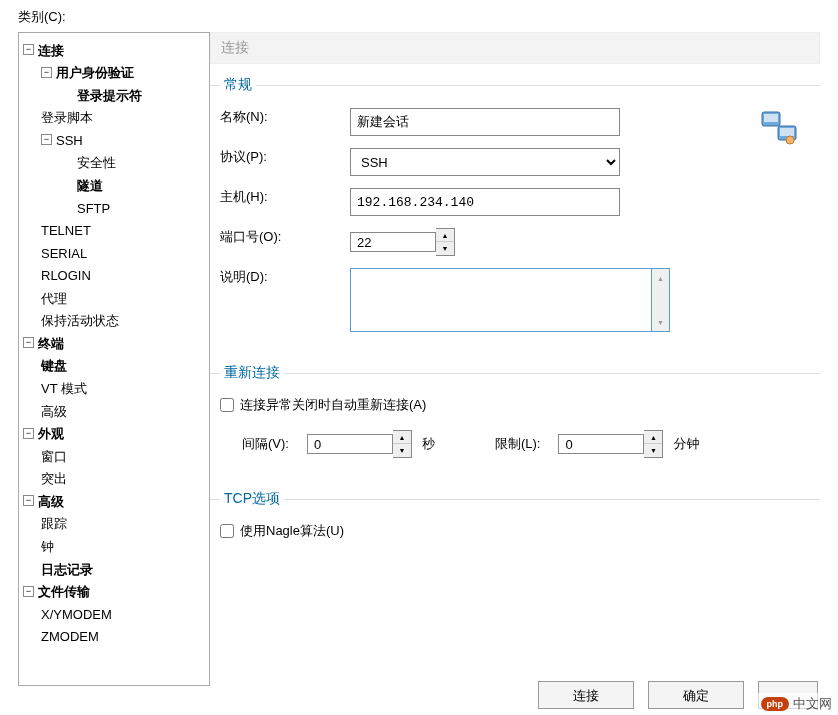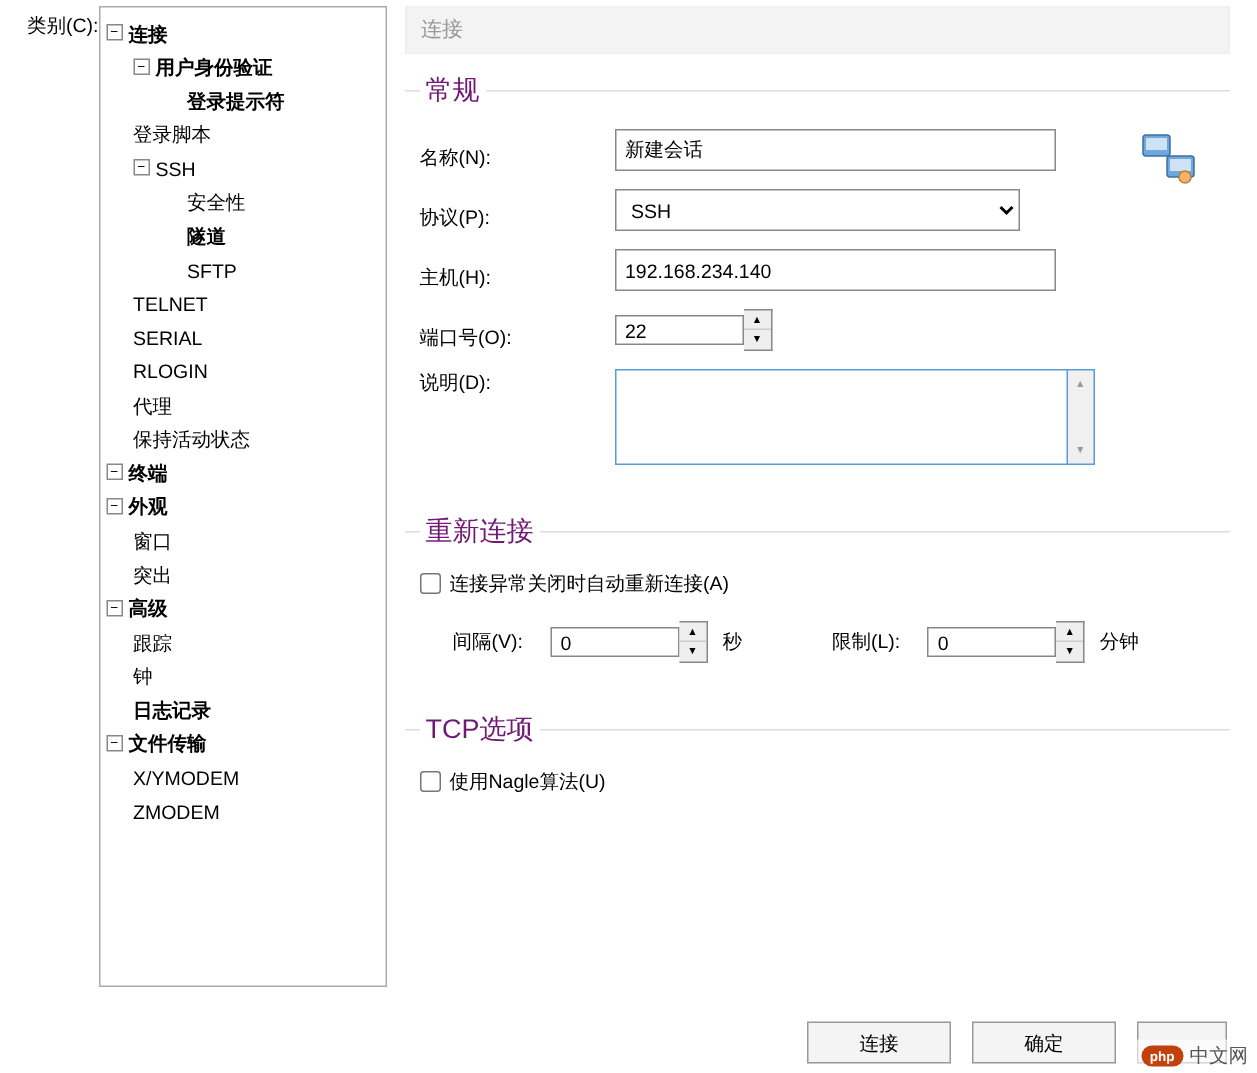--- a/index.html
+++ b/index.html
@@ -6,23 +6,23 @@
   body {
     font-family: "Microsoft YaHei", "SimSun", sans-serif;
     font-size: 13px;
     background: #fff;
     color: #000;
     width: 838px;
     height: 715px;
     position: relative;
     overflow: hidden;
   }
-  .container { display: flex; height: 100%; padding: 4px 18px 0 18px; }
+  .container { display: flex; flex-direction: column; height: 100%; padding: 4px 18px 0 18px; }
   .category-label { font-size: 13px; padding: 4px 0 6px 0; }
-  .body-row { display: flex; flex: 1; gap: 12px; min-height: 0; }
+  .body-row { display: flex; flex: 1; min-height: 0; }
   .tree-panel {
     width: 192px;
     border: 1px solid #aaa;
     background: #fff;
     padding: 6px 4px;
     height: 654px;
     overflow: hidden;
   }
   .tree ul { list-style: none; padding-left: 0; }
   .tree > ul > li { position: relative; }
@@ -56,33 +56,33 @@
   fieldset {
     border: 1px solid #ddd;
     border-left: none;
     border-right: none;
     border-bottom: none;
     margin: 0 0 28px 0;
     padding: 14px 10px 4px 10px;
     position: relative;
   }
   fieldset legend {
-    font-size: 18px;
+    font-size: 14px;
     padding: 0 4px;
-    color: #701a75;
-  }
-  .form-row { display: flex; align-items: flex-end; margin-bottom: 12px; }
+    color: #0369a1;
+  }
+  .form-row { display: flex; align-items: flex-start; margin-bottom: 12px; }
   .form-label { width: 130px; flex-shrink: 0; }
   .text-input {
     border: 1px solid #888;
     padding: 4px 6px;
     font-size: 13px;
     height: 28px;
-    width: 294px;
-    font-family: Liberation Sans, sans-serif;
+    width: 270px;
+    font-family: Liberation Mono, monospace;
   }
   .select-input {
     border: 1px solid #888;
     padding: 4px 6px;
     font-size: 13px;
     height: 28px;
     width: 270px;
     background: #fff;
     font-family: inherit;
   }
@@ -213,20 +213,25 @@
               </ul>
             </li>
             <li class="indent-1"><span class="tree-label">TELNET</span></li>
             <li class="indent-1"><span class="tree-label">SERIAL</span></li>
             <li class="indent-1"><span class="tree-label">RLOGIN</span></li>
             <li class="indent-1"><span class="tree-label">代理</span></li>
             <li class="indent-1"><span class="tree-label">保持活动状态</span></li>
           </ul>
         </li>
         <li><span class="toggle">−</span><span class="tree-label bold">终端</span>
+          <ul>
+            <li class="indent-1"><span class="tree-label bold">键盘</span></li>
+            <li class="indent-1"><span class="tree-label">VT 模式</span></li>
+            <li class="indent-1"><span class="tree-label">高级</span></li>
+          </ul>
         </li>
         <li><span class="toggle">−</span><span class="tree-label bold">外观</span>
           <ul>
             <li class="indent-1"><span class="tree-label">窗口</span></li>
             <li class="indent-1"><span class="tree-label">突出</span></li>
           </ul>
         </li>
         <li><span class="toggle">−</span><span class="tree-label bold">高级</span>
           <ul>
             <li class="indent-1"><span class="tree-label">跟踪</span></li>

